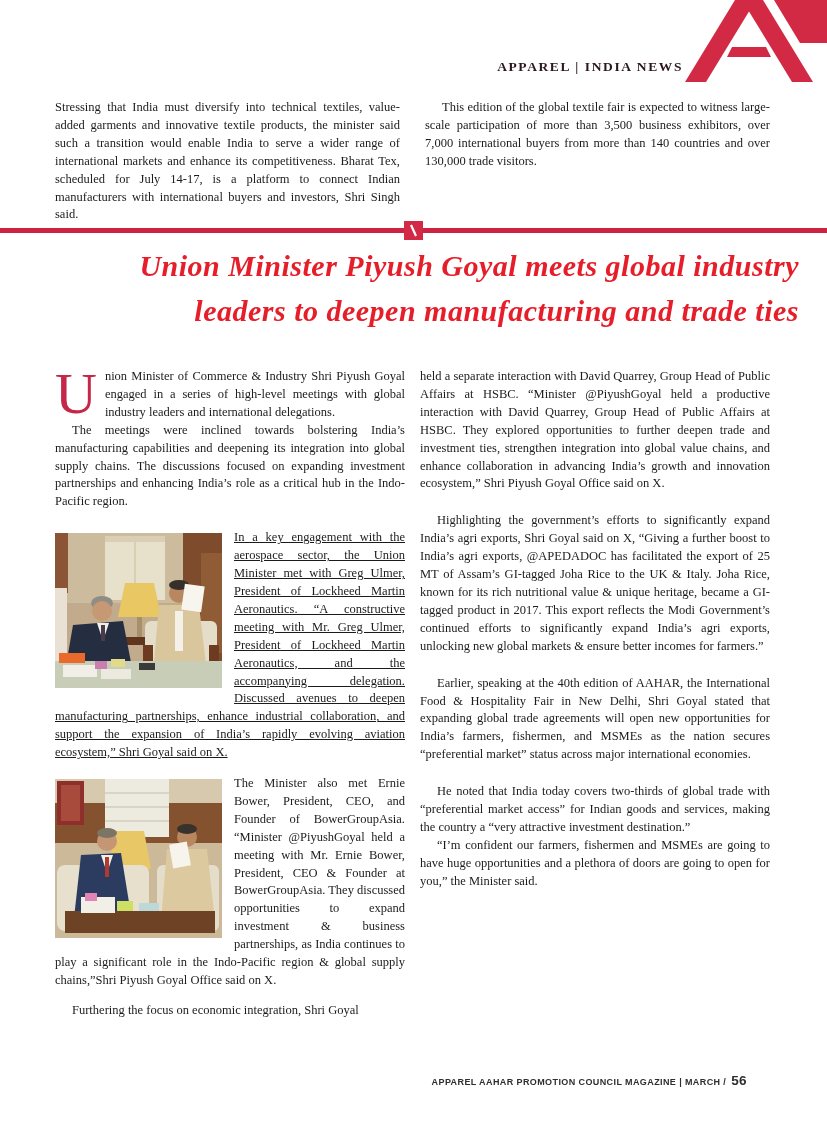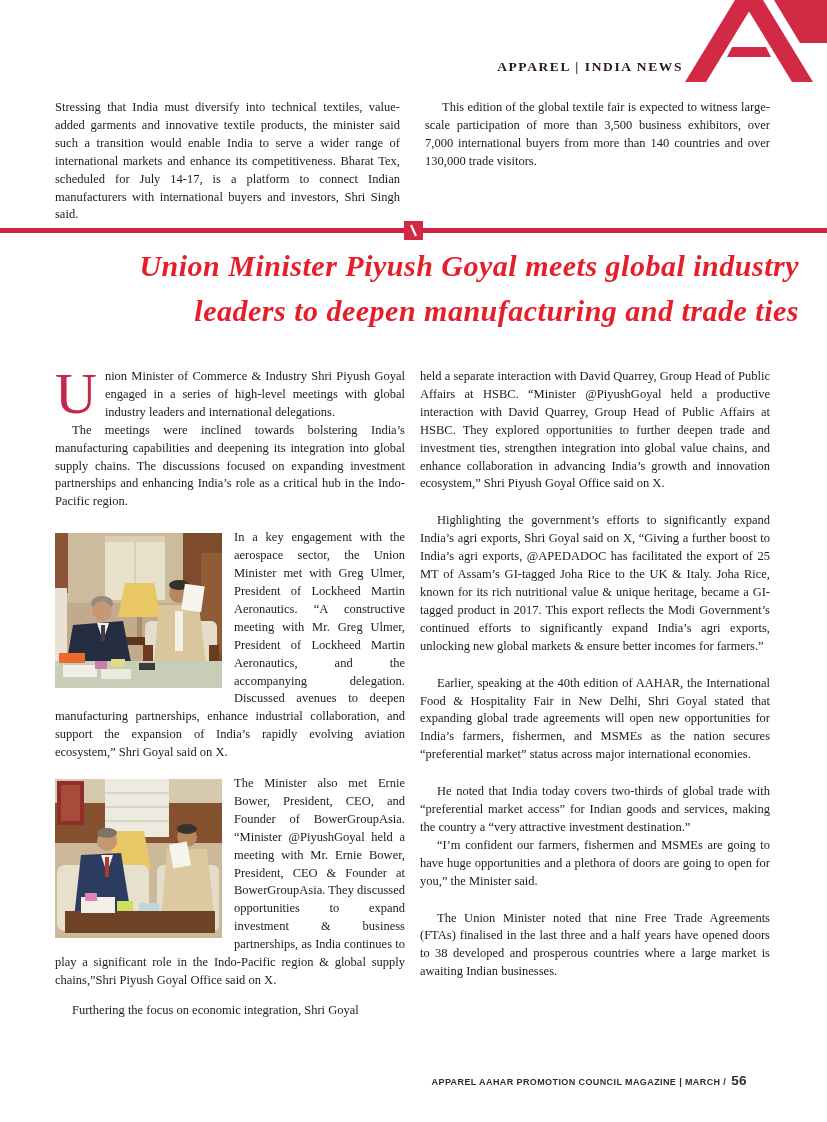--- a/index.html
+++ b/index.html
@@ -31,21 +31,21 @@
   
   .article { position:absolute; top:368px; left:55px; width:715px; display:flex; gap:15px; }
   .dropcap {
     float:left; font-size:58px; line-height:44px; color:#c5274a;
     margin:4px 8px 0 0; font-weight:normal;
   }
   .photo-para { overflow:visible; }
   .photo-float { float:left; width:167px; margin:4px 12px 3px 0; }
   .photo-float svg { display:block; width:100%; height:auto; }
   .mb18 { margin-bottom:18px; }
-  .mb13 { margin-bottom:13px; }
+  .mb13 { margin-bottom:13px;text-decoration:underline; }
   .mb20 { margin-bottom:12px; }
   .mb19 { margin-bottom:19px; }
   .mb0  { margin-bottom:0; }
   
   .footer {
     position:absolute; top:1073px; right:80px;
     font-family:"Liberation Sans", sans-serif; font-size:9px; font-weight:bold;
     letter-spacing:0.4px; color:#2e2e2e; white-space:nowrap;
   }
   .footer .page-num { font-size:13.5px; margin-left:2px; }
@@ -163,21 +163,20 @@
 
       <p class="indent mb0">Furthering the focus on economic integration, Shri Goyal</p>
     </div>
 
     <div class="col">
       <p class="mb19">held a separate interaction with David Quarrey, Group Head of Public Affairs at HSBC. “Minister @PiyushGoyal held a productive interaction with David Quarrey, Group Head of Public Affairs at HSBC. They explored opportunities to further deepen trade and investment ties, strengthen integration into global value chains, and enhance collaboration in advancing India’s growth and innovation ecosystem,” Shri Piyush Goyal Office said on X.</p>
       <p class="indent mb19">Highlighting the government’s efforts to significantly expand India’s agri exports, Shri Goyal said on X, “Giving a further boost to India’s agri exports, @APEDADOC has facilitated the export of 25 MT of Assam’s GI-tagged Joha Rice to the UK &amp; Italy.  Joha Rice, known for its rich nutritional value &amp; unique heritage, became a GI-tagged product in 2017. This export reflects the Modi Government’s continued efforts to significantly expand India’s agri exports, unlocking new global markets &amp; ensure better incomes for farmers.”</p>
       <p class="indent mb19">Earlier, speaking at the 40th edition of AAHAR, the International Food &amp; Hospitality Fair in New Delhi, Shri Goyal stated that expanding global trade agreements will open new opportunities for India’s farmers, fishermen, and MSMEs as the nation secures “preferential market” status across major international economies.</p>
       <p class="indent mb0">He noted that India today covers two-thirds of global trade with “preferential market access” for Indian goods and services, making the country a “very attractive investment destination.”</p>
       <p class="indent mb19">“I’m confident our farmers, fishermen and MSMEs are going to have huge opportunities and a plethora of doors are going to open for you,” the Minister said.</p>
-      <p class="indent mb0">The Union Minister noted that nine Free Trade Agreements (FTAs) finalised in the last three and a half years have opened doors to 38 developed and prosperous countries where a large market is awaiting Indian businesses.</p>
     </div>
 
   </section>
 
   <div class="footer">
     <span>APPAREL AAHAR PROMOTION COUNCIL MAGAZINE | MARCH /</span>
     <span class="page-num">56</span>
   </div>
 
 </div>

